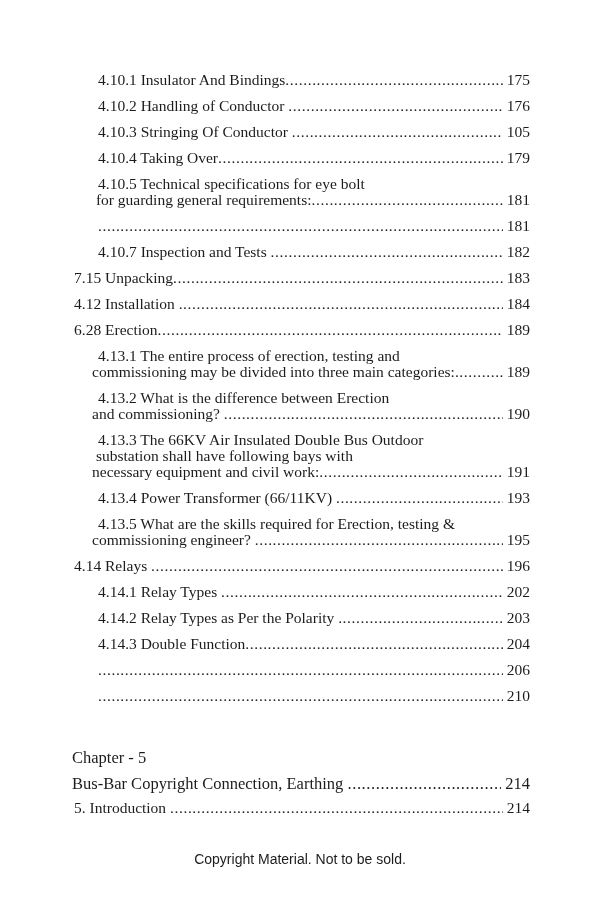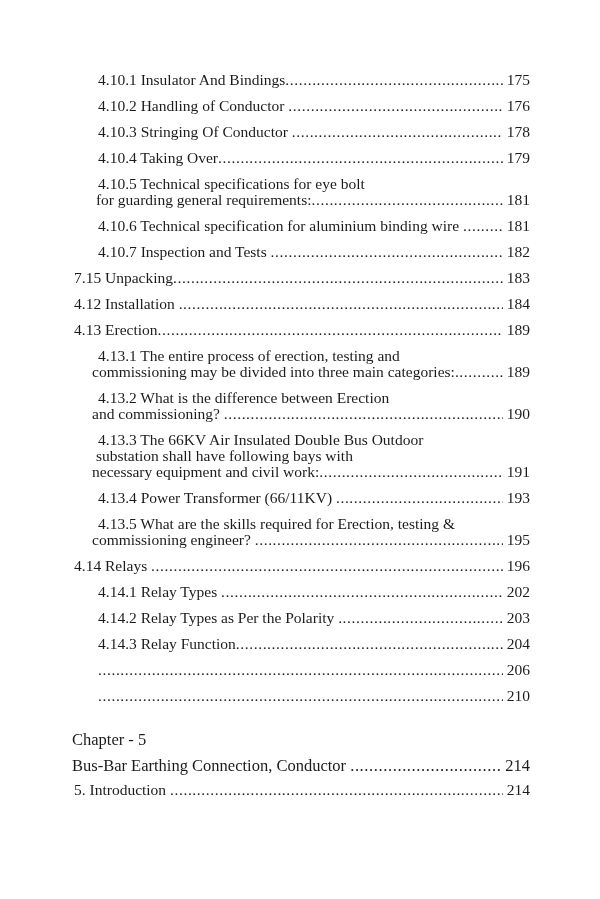--- a/index.html
+++ b/index.html
@@ -37,21 +37,21 @@
     min-width: 0;
     overflow: hidden;
     white-space: nowrap;
     letter-spacing: 0.6px;
   }
   .pg {
     flex: 0 0 auto;
     padding-left: 4px;
     white-space: pre;
   }
-  .entry.gap-before { margin-top: 26px; }
+  .entry.gap-before { margin-top: 44px; }
   .entry.chapter-heading,
   .entry.chapter-title {
     font-size: 16.5px;
     line-height: 19px;
     margin-bottom: 7px;
     margin-left: -2px;
   }
   .footer {
     position: absolute;
     left: 0;
@@ -79,21 +79,21 @@
         <div class="line">
           <span class="txt">4.10.2 Handling of Conductor </span>
           <span class="dots">........................................................................................................................................................................................................</span>
           <span class="pg">176</span>
         </div>
       </div>
       <div class="entry level-2">
         <div class="line">
           <span class="txt">4.10.3 Stringing Of Conductor </span>
           <span class="dots">........................................................................................................................................................................................................</span>
-          <span class="pg">178</span>
+          <span class="pg">105</span>
         </div>
       </div>
       <div class="entry level-2">
         <div class="line">
           <span class="txt">4.10.4 Taking Over</span>
           <span class="dots">........................................................................................................................................................................................................</span>
           <span class="pg">179</span>
         </div>
       </div>
       <div class="entry level-2">
@@ -101,21 +101,20 @@
           <span class="txt">4.10.5 Technical specifications for eye bolt</span>
         </div>
         <div class="line">
           <span class="txt"> for guarding general requirements:</span>
           <span class="dots">........................................................................................................................................................................................................</span>
           <span class="pg">181</span>
         </div>
       </div>
       <div class="entry level-2">
         <div class="line">
-          <span class="txt">4.10.6 Technical specification for aluminium binding wire </span>
           <span class="dots">........................................................................................................................................................................................................</span>
           <span class="pg">181</span>
         </div>
       </div>
       <div class="entry level-2">
         <div class="line">
           <span class="txt">4.10.7 Inspection and Tests </span>
           <span class="dots">........................................................................................................................................................................................................</span>
           <span class="pg">182</span>
         </div>
@@ -129,21 +128,21 @@
       </div>
       <div class="entry level-1">
         <div class="line">
           <span class="txt">4.12 Installation </span>
           <span class="dots">........................................................................................................................................................................................................</span>
           <span class="pg">184</span>
         </div>
       </div>
       <div class="entry level-1">
         <div class="line">
-          <span class="txt">4.13 Erection</span>
+          <span class="txt">6.28 Erection</span>
           <span class="dots">........................................................................................................................................................................................................</span>
           <span class="pg">189</span>
         </div>
       </div>
       <div class="entry level-2">
         <div class="line">
           <span class="txt">4.13.1 The entire process of erection, testing and</span>
         </div>
         <div class="line">
           <span class="txt">commissioning may be divided into three main categories:</span>
@@ -207,21 +206,21 @@
       </div>
       <div class="entry level-2">
         <div class="line">
           <span class="txt">4.14.2 Relay Types as Per the Polarity </span>
           <span class="dots">........................................................................................................................................................................................................</span>
           <span class="pg">203</span>
         </div>
       </div>
       <div class="entry level-2">
         <div class="line">
-          <span class="txt">4.14.3 Relay Function</span>
+          <span class="txt">4.14.3 Double Function</span>
           <span class="dots">........................................................................................................................................................................................................</span>
           <span class="pg">204</span>
         </div>
       </div>
       <div class="entry level-2">
         <div class="line">
           <span class="dots">........................................................................................................................................................................................................</span>
           <span class="pg">206</span>
         </div>
       </div>
@@ -231,26 +230,27 @@
           <span class="pg">210</span>
         </div>
       </div>
       <div class="entry level-1 chapter-heading gap-before">
         <div class="line">
           <span class="txt">Chapter - 5</span>
         </div>
       </div>
       <div class="entry level-1 chapter-title">
         <div class="line">
-          <span class="txt">Bus-Bar Earthing Connection, Conductor </span>
+          <span class="txt">Bus-Bar Copyright Connection, Earthing </span>
           <span class="dots">........................................................................................................................................................................................................</span>
           <span class="pg">214</span>
         </div>
       </div>
       <div class="entry level-1">
         <div class="line">
           <span class="txt">5. Introduction </span>
           <span class="dots">........................................................................................................................................................................................................</span>
           <span class="pg">214</span>
         </div>
       </div>
     </div>
+  <div class="footer">Copyright Material. Not to be sold.</div>
 </div>
 
 </body></html>

